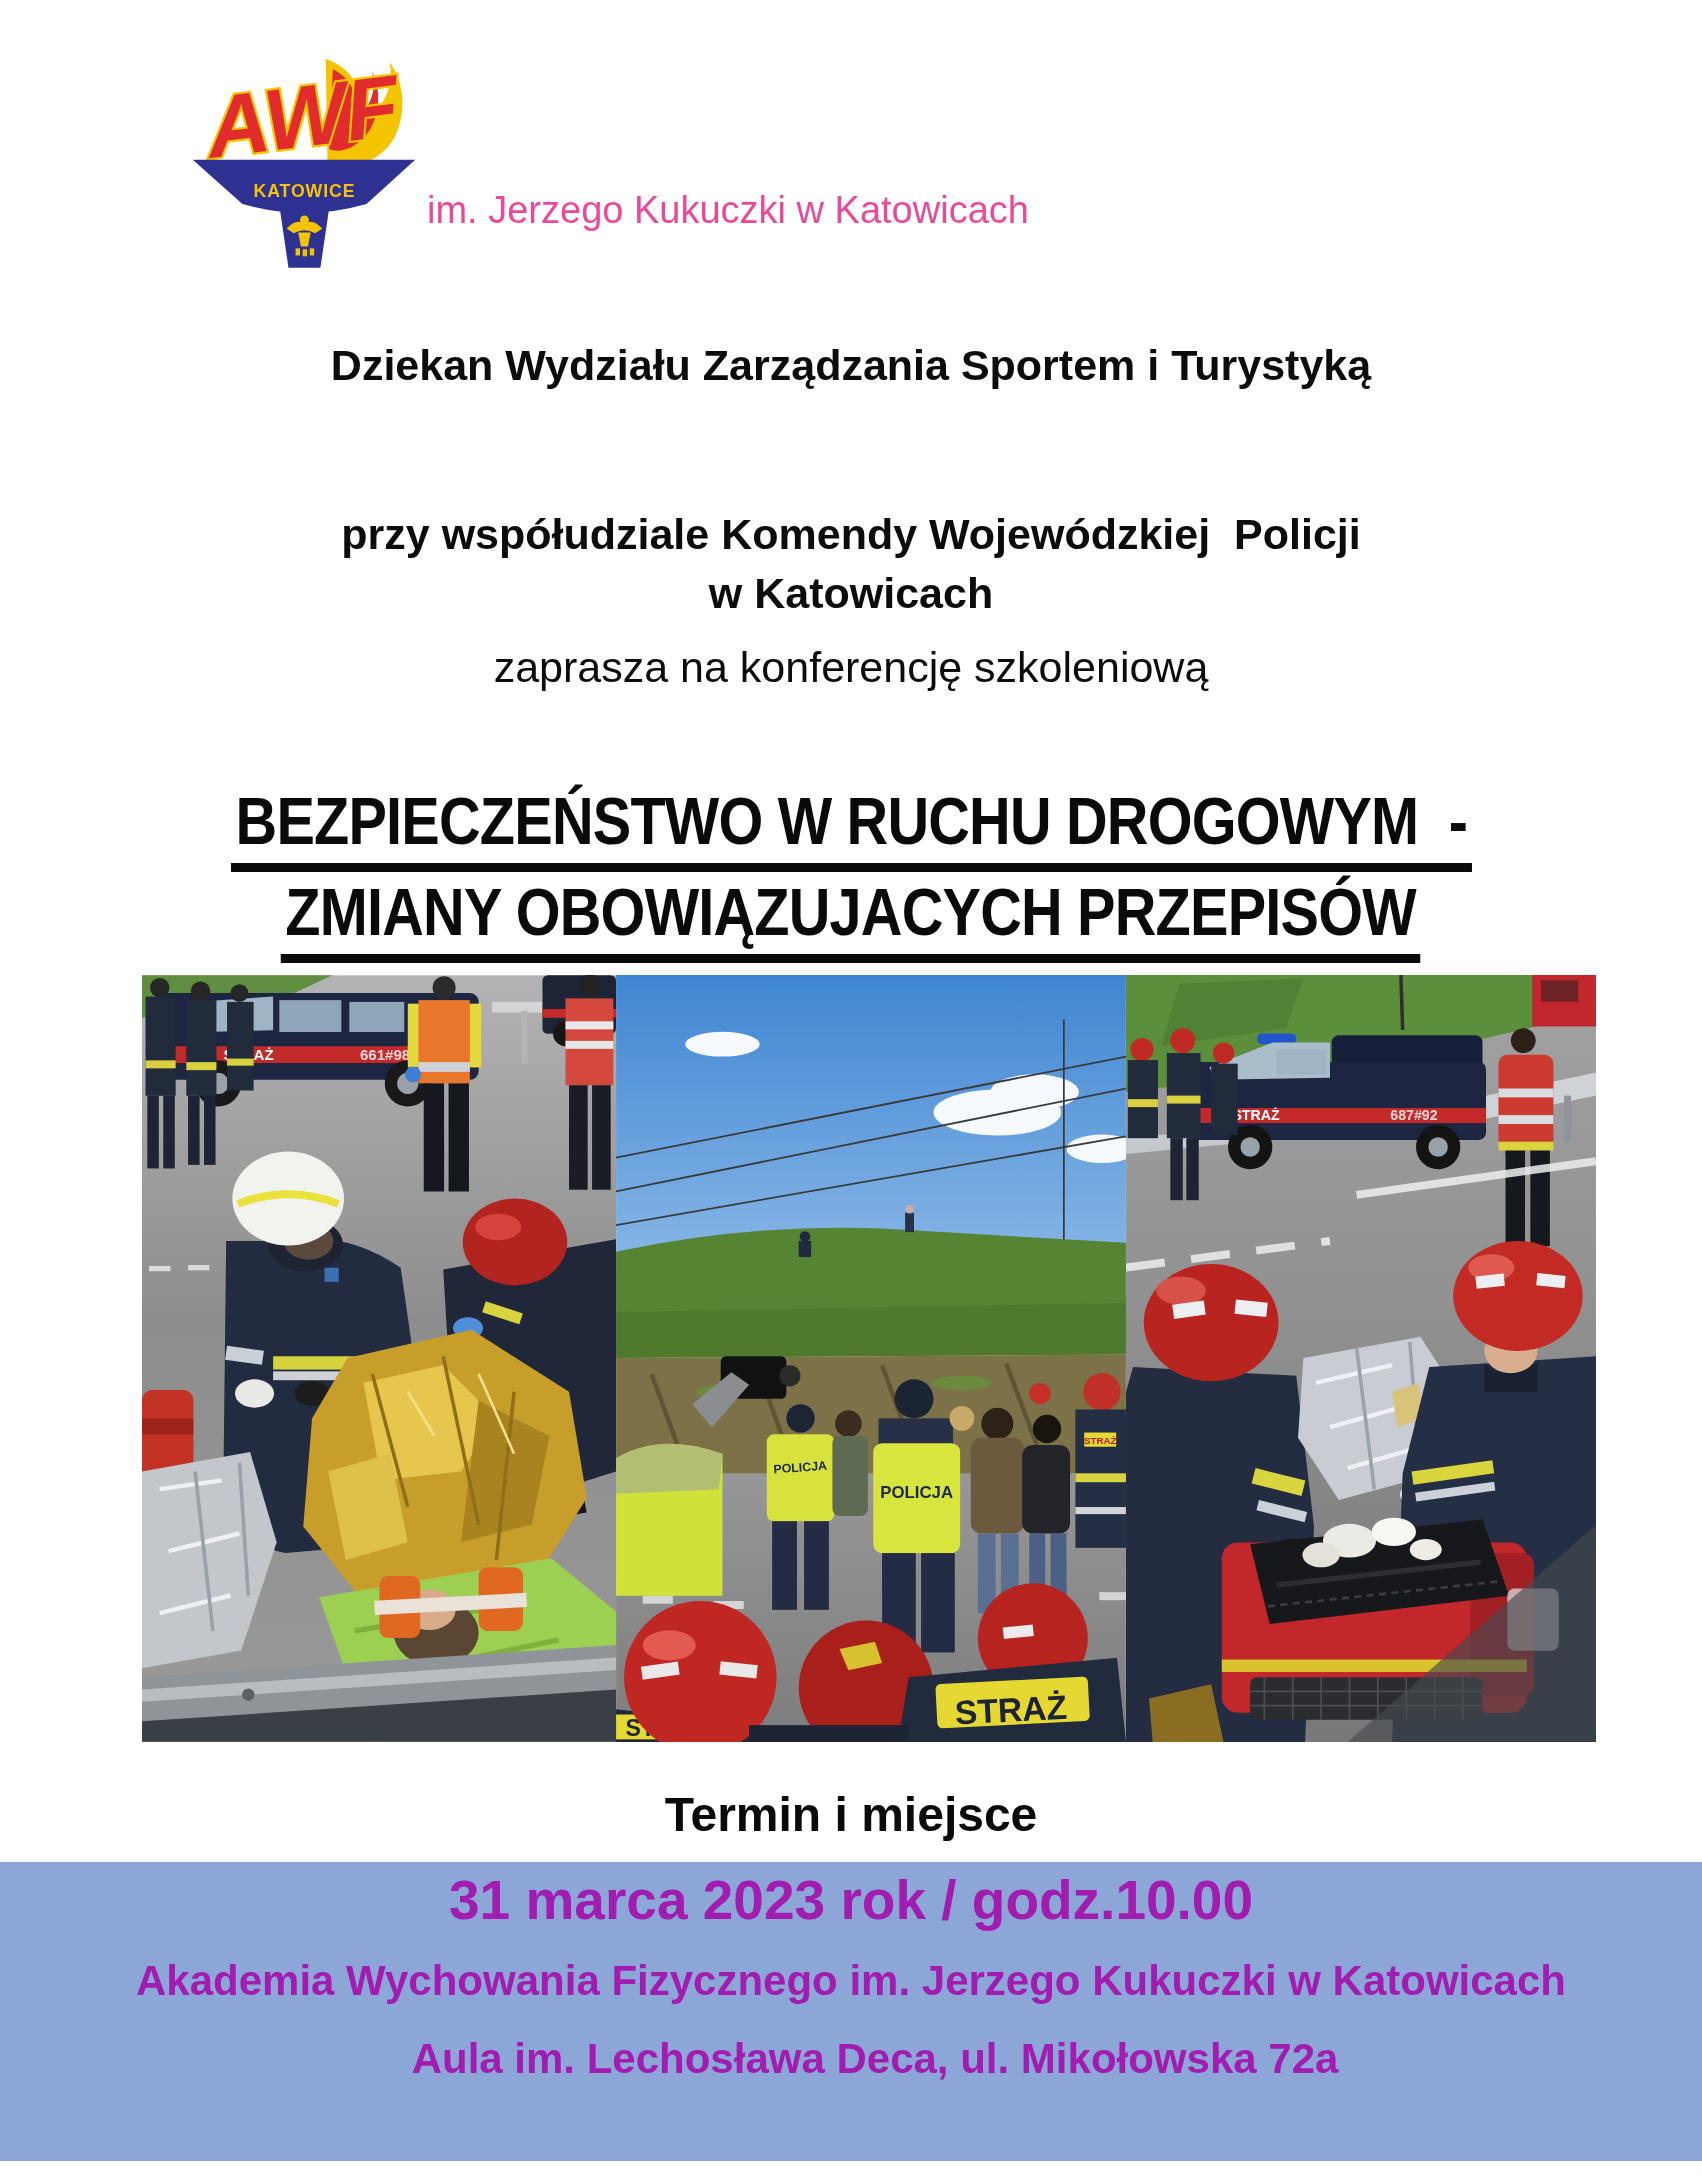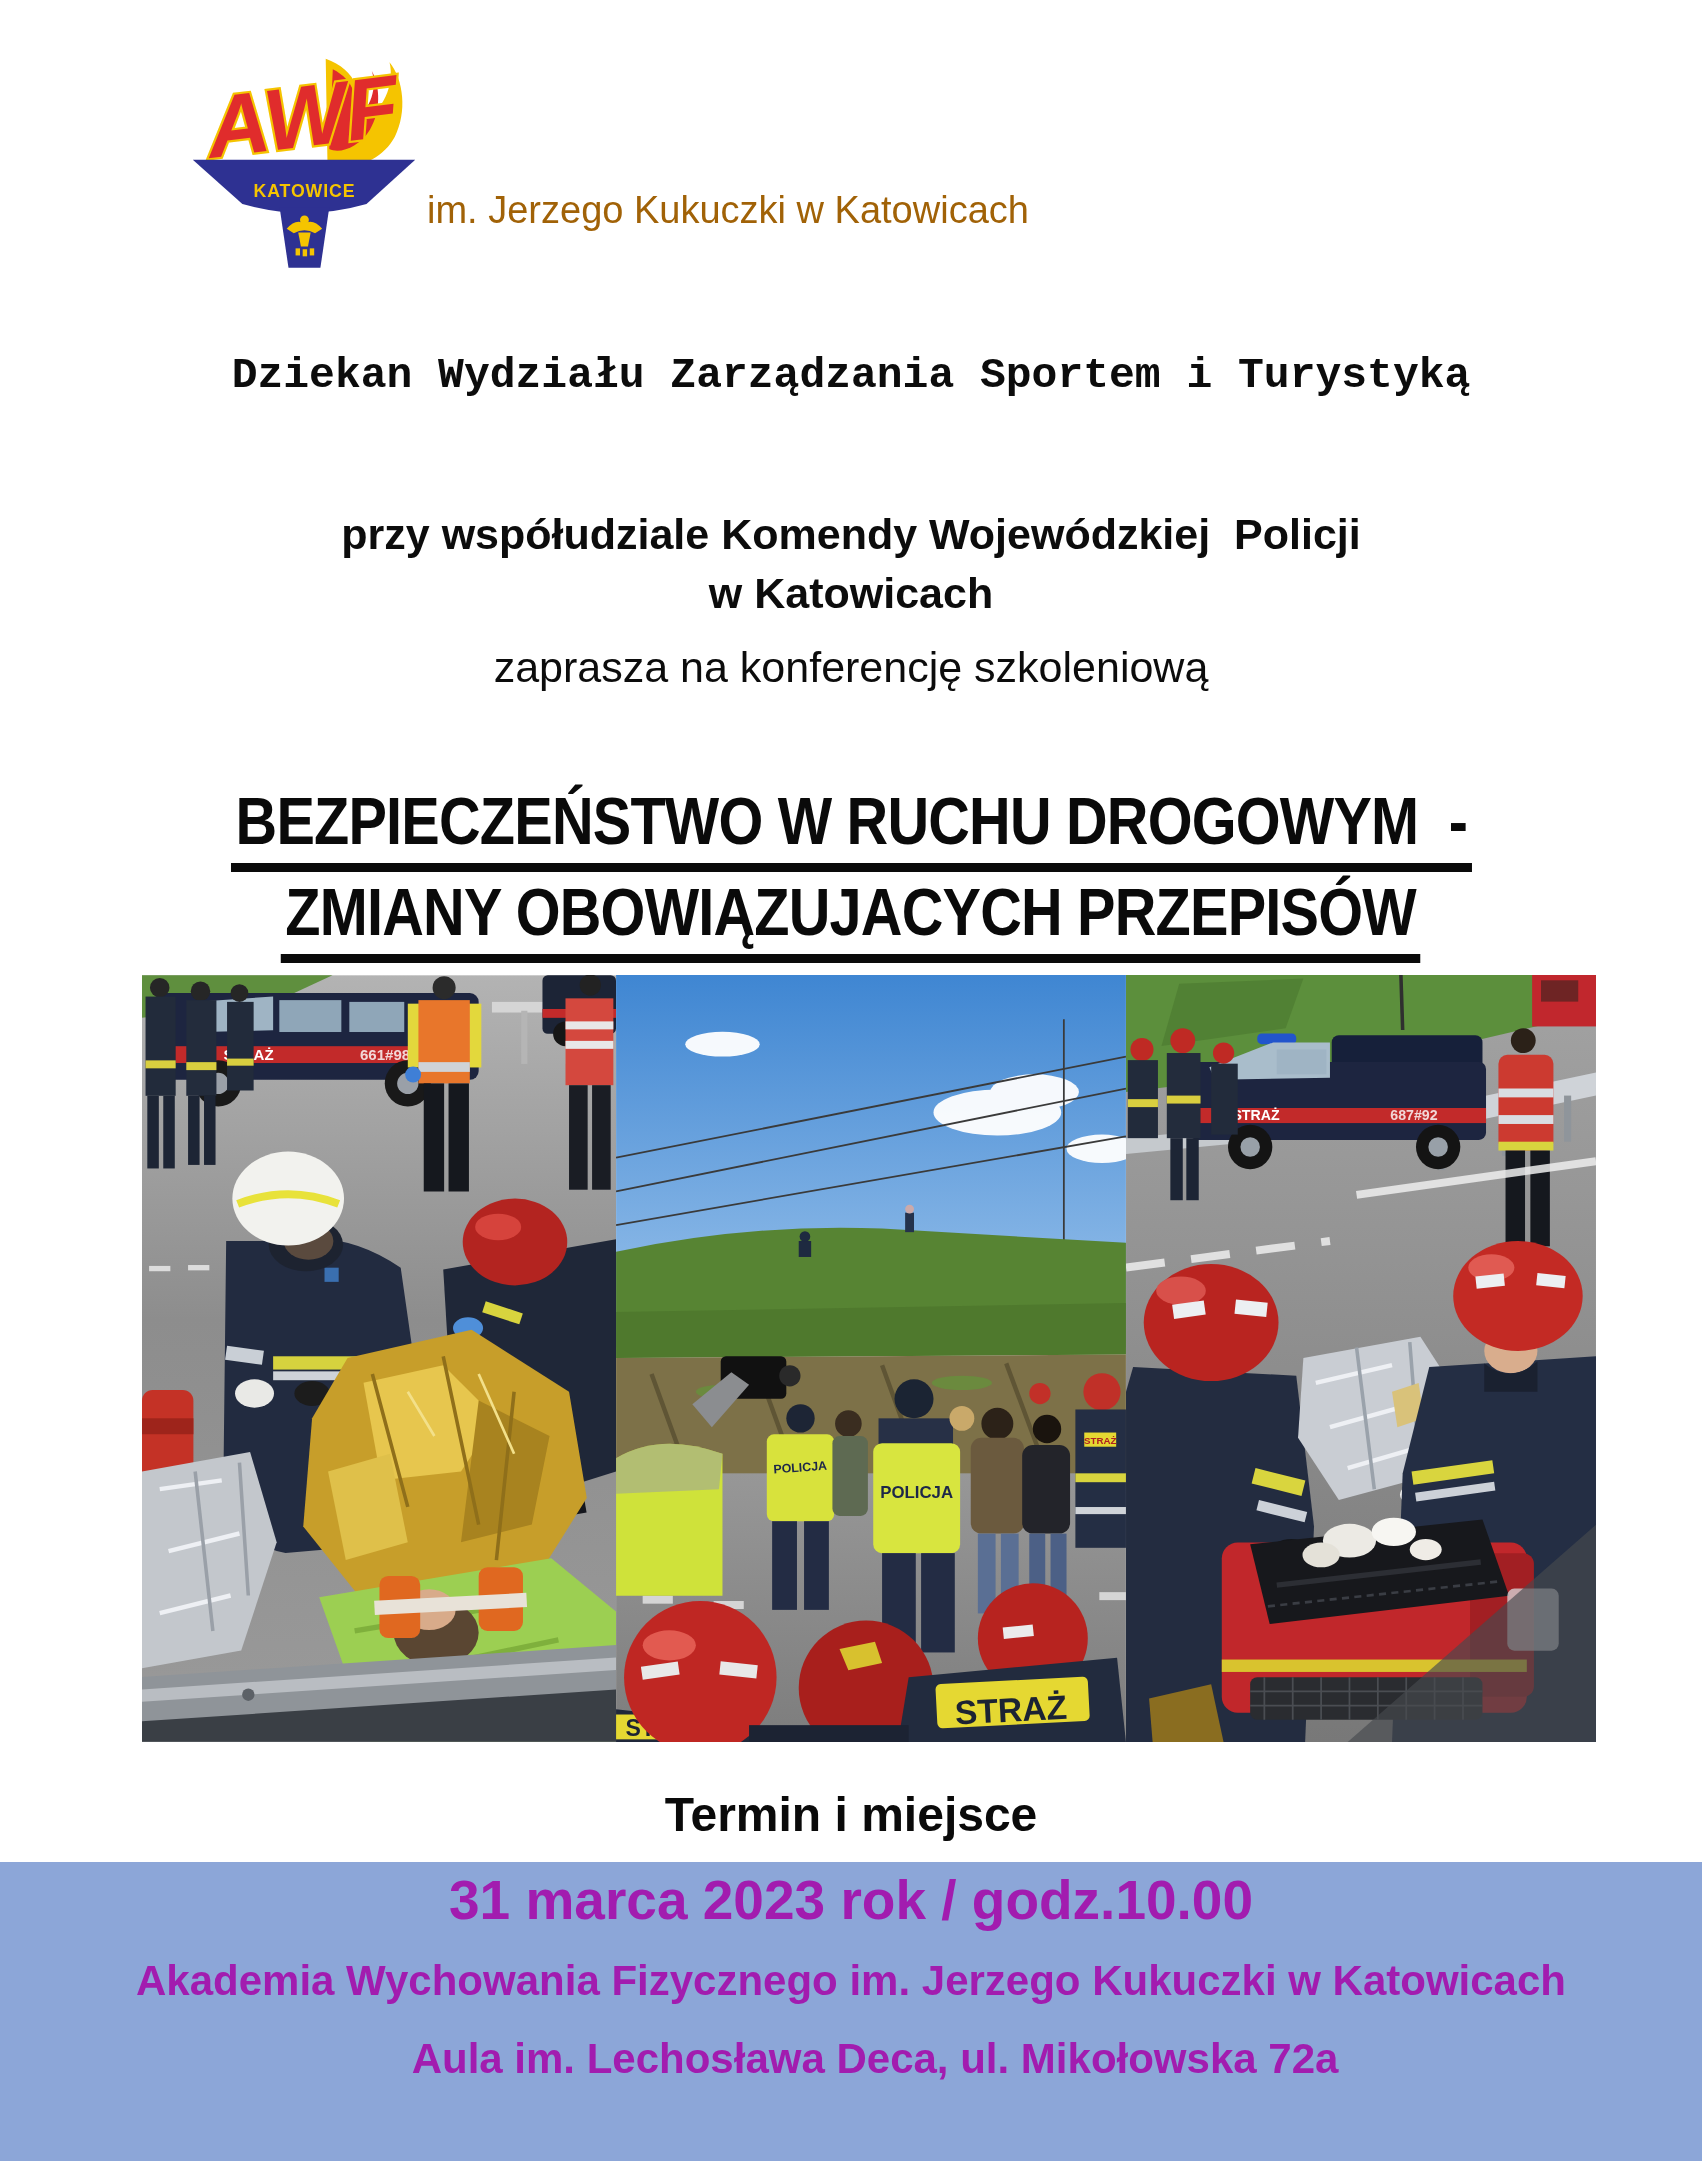--- a/index.html
+++ b/index.html
@@ -5,24 +5,24 @@
   html,body{margin:0;padding:0;background:#ffffff;}
   #poster{
     position:relative;width:1702px;height:2184px;background:#ffffff;
     font-family:"Liberation Sans", sans-serif;overflow:hidden;
   }
   .abs{position:absolute;}
   .ctr{left:0;right:0;text-align:center;}
   
   #logo{left:191px;top:55px;width:226px;height:213px;}
   #uni-title{left:426px;top:105px;font-size:58px;font-weight:bold;color:#15527c;letter-spacing:-0.9px;}
-  #uni-subtitle{left:427px;top:189px;font-size:38px;color:#a16207;}
+  #uni-subtitle{left:427px;top:189px;font-size:38px;color:#ec4899;}
   
   .inv{font-size:43px;font-weight:bold;color:#0c0c0c;line-height:1;white-space:pre;}
-  #inv1{top:354px;font-family:Liberation Mono, monospace;}
+  #inv1{top:344px;}
   #inv2{top:434px;color:#1b3a6b;}
   #inv3{top:513px;}
   #inv4{top:572px;}
   #inv5{top:646px;font-weight:normal;}
   
   .conf-line{left:0;right:0;text-align:center;}
   .conf-inner{
     display:inline-block;font-size:67px;font-weight:bold;color:#0a0a0a;line-height:1;
     transform:scaleX(0.86);transform-origin:center top;white-space:pre;
     border-bottom:9.8px solid #0a0a0a;padding:0 5.3px 8.9px 5.3px;letter-spacing:-0.9px;

